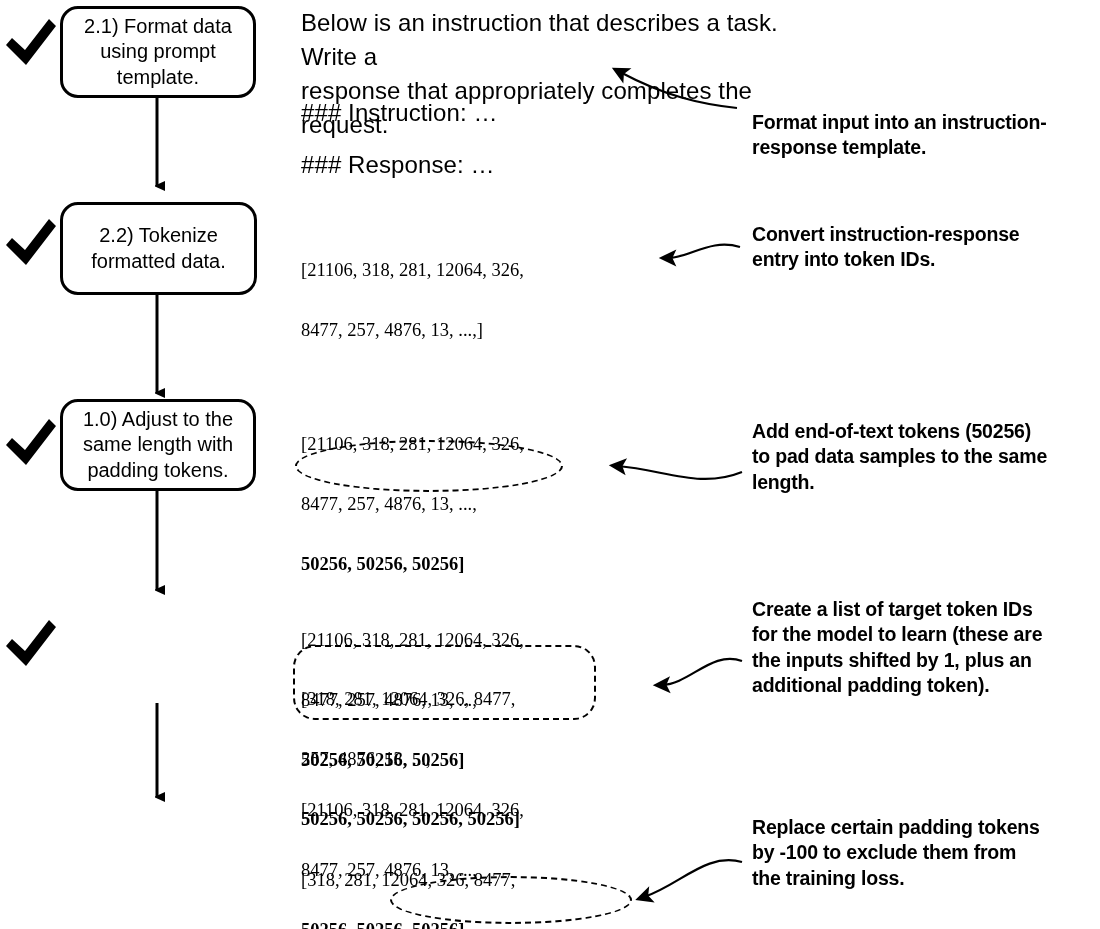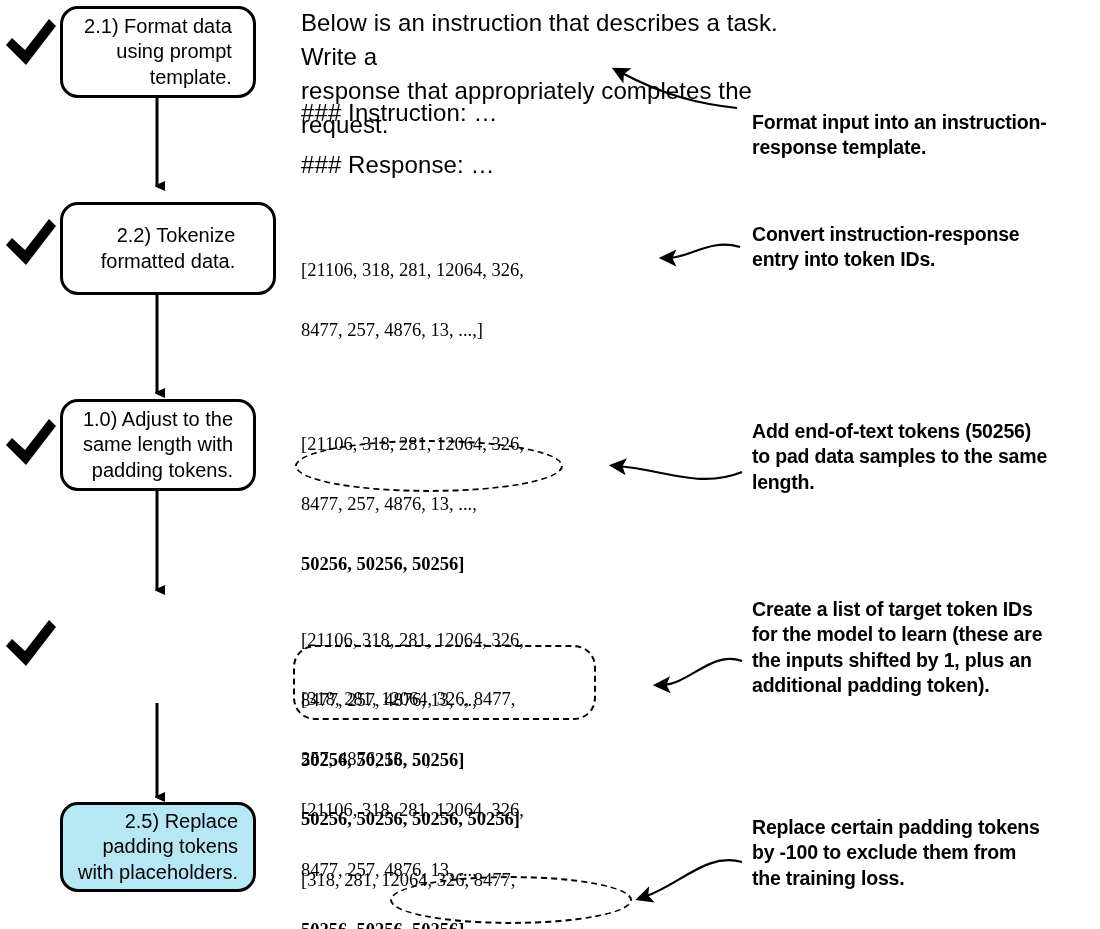--- a/index.html
+++ b/index.html
@@ -24,21 +24,21 @@
   
   .step-box {
     position: absolute;
     box-sizing: border-box;
     border: 3px solid #000000;
     border-radius: 18px;
     background: #ffffff;
     display: flex;
     align-items: center;
     justify-content: center;
-    text-align: right;
+    text-align: center;
     font-size: 20px;
     line-height: 1.28;
     padding: 4px 10px;
   }
   .step-box.highlight {
     background: #b5e7f5;
   }
   .step-box .boxtext {
     display: block;
     white-space: pre-line;
@@ -149,37 +149,32 @@
       <path d="M4,33 L10,26 L23,38 L47,7 L54,14 L24,53 Z" fill="#000000"></path>
     </svg>
   </div>
 
   <div class="step-box" style="left:60px; top:6px; width:196px; height:92px;">
     <span class="boxtext">2.1) Format data
 using prompt
 template.</span>
   </div>
 
-  <div class="step-box" style="left:60px; top:202px; width:216px; height:93px;">
+  <div class="step-box" style="left:60px; top:202px; width:197px; height:93px;">
     <span class="boxtext">2.2) Tokenize
 formatted data.</span>
   </div>
 
   <div class="step-box" style="left:60px; top:399px; width:196px; height:92px;">
     <span class="boxtext">1.0) Adjust to the
 same length with
 padding tokens.</span>
   </div>
 
 
-  <div class="step-box highlight" style="left:60px; top:802px; width:196px; height:90px;">
-    <span class="boxtext">2.5) Replace
-padding tokens
-with placeholders.</span>
-  </div>
 
   <div class="prose" style="left:301px; top:6px; width:520px;">Below is an instruction that describes a task. Write a
 response that appropriately completes the request.</div>
   <div class="prose" style="left:301px; top:148px;">### Response: …</div>
   <div class="prose" style="left:301px; top:96px;">### Instruction: …</div>
 
   <div class="mono" style="left:301px; top:226px;">
 <span>[21106, 318, 281, 12064, 326,</span>
 <br><span>8477, 257, 4876, 13, ...,]</span>
   </div>

